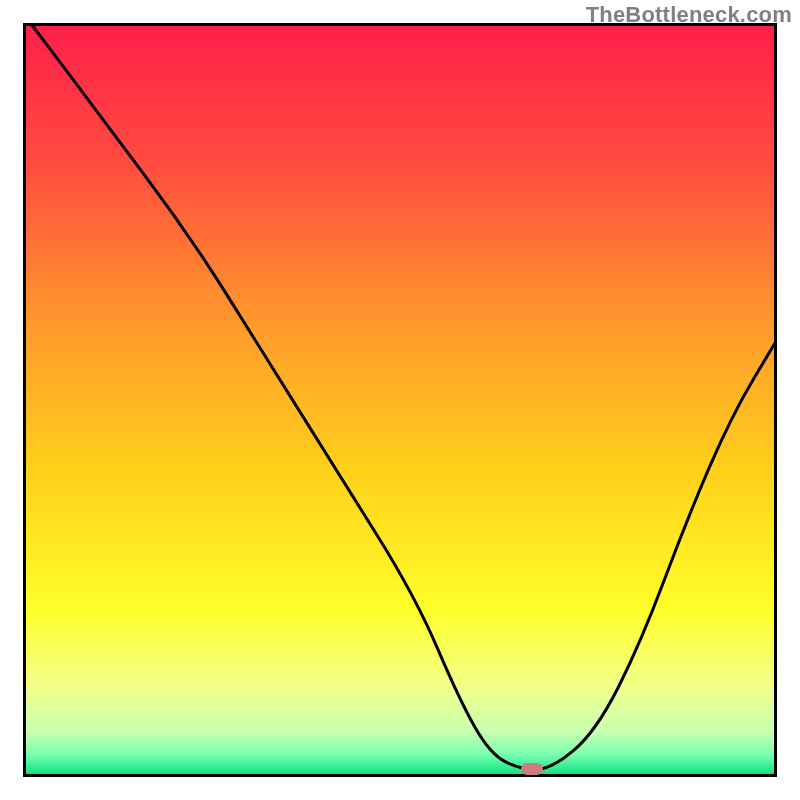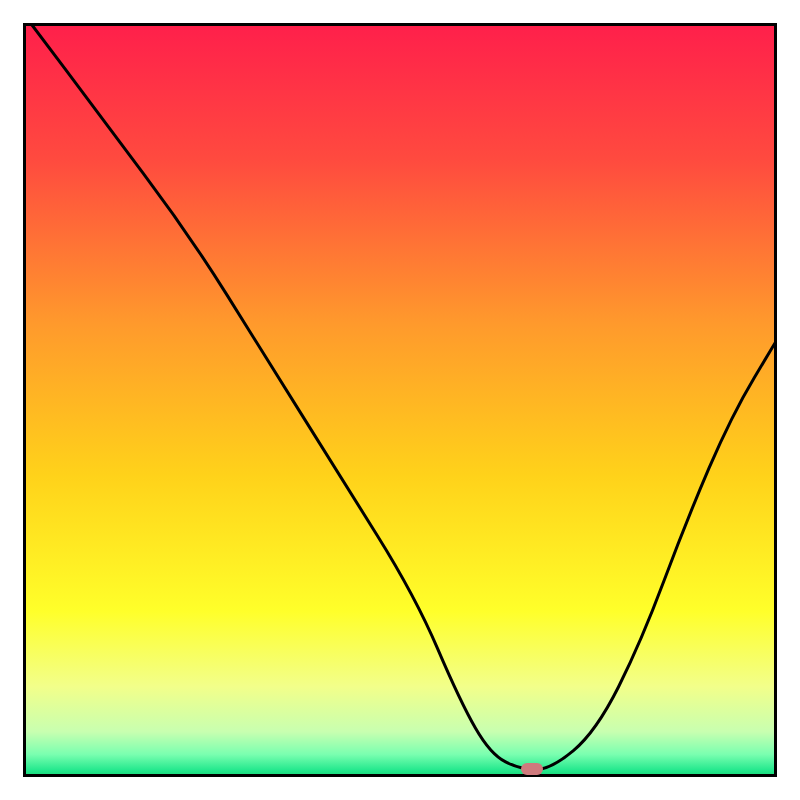--- a/index.html
+++ b/index.html
@@ -63,20 +63,21 @@
     background: #cf7a7d;
     z-index: 12;
     transform: translate(-50%, -50%);
   }
 </style>
 </head>
 <body>
 
 <div class="chart-wrap">
 
+  <div class="watermark">TheBottleneck.com</div>
 
   <div class="plot-area">
 
     <svg class="bg" viewBox="0 0 754 754" preserveAspectRatio="none">
       <defs>
         <linearGradient id="grad" x1="0" y1="0" x2="0" y2="1">
             <stop offset="0%" stop-color="#ff1f4b"></stop>
             <stop offset="18%" stop-color="#ff4a3f"></stop>
             <stop offset="40%" stop-color="#ff9a2c"></stop>
             <stop offset="60%" stop-color="#ffd21a"></stop>

